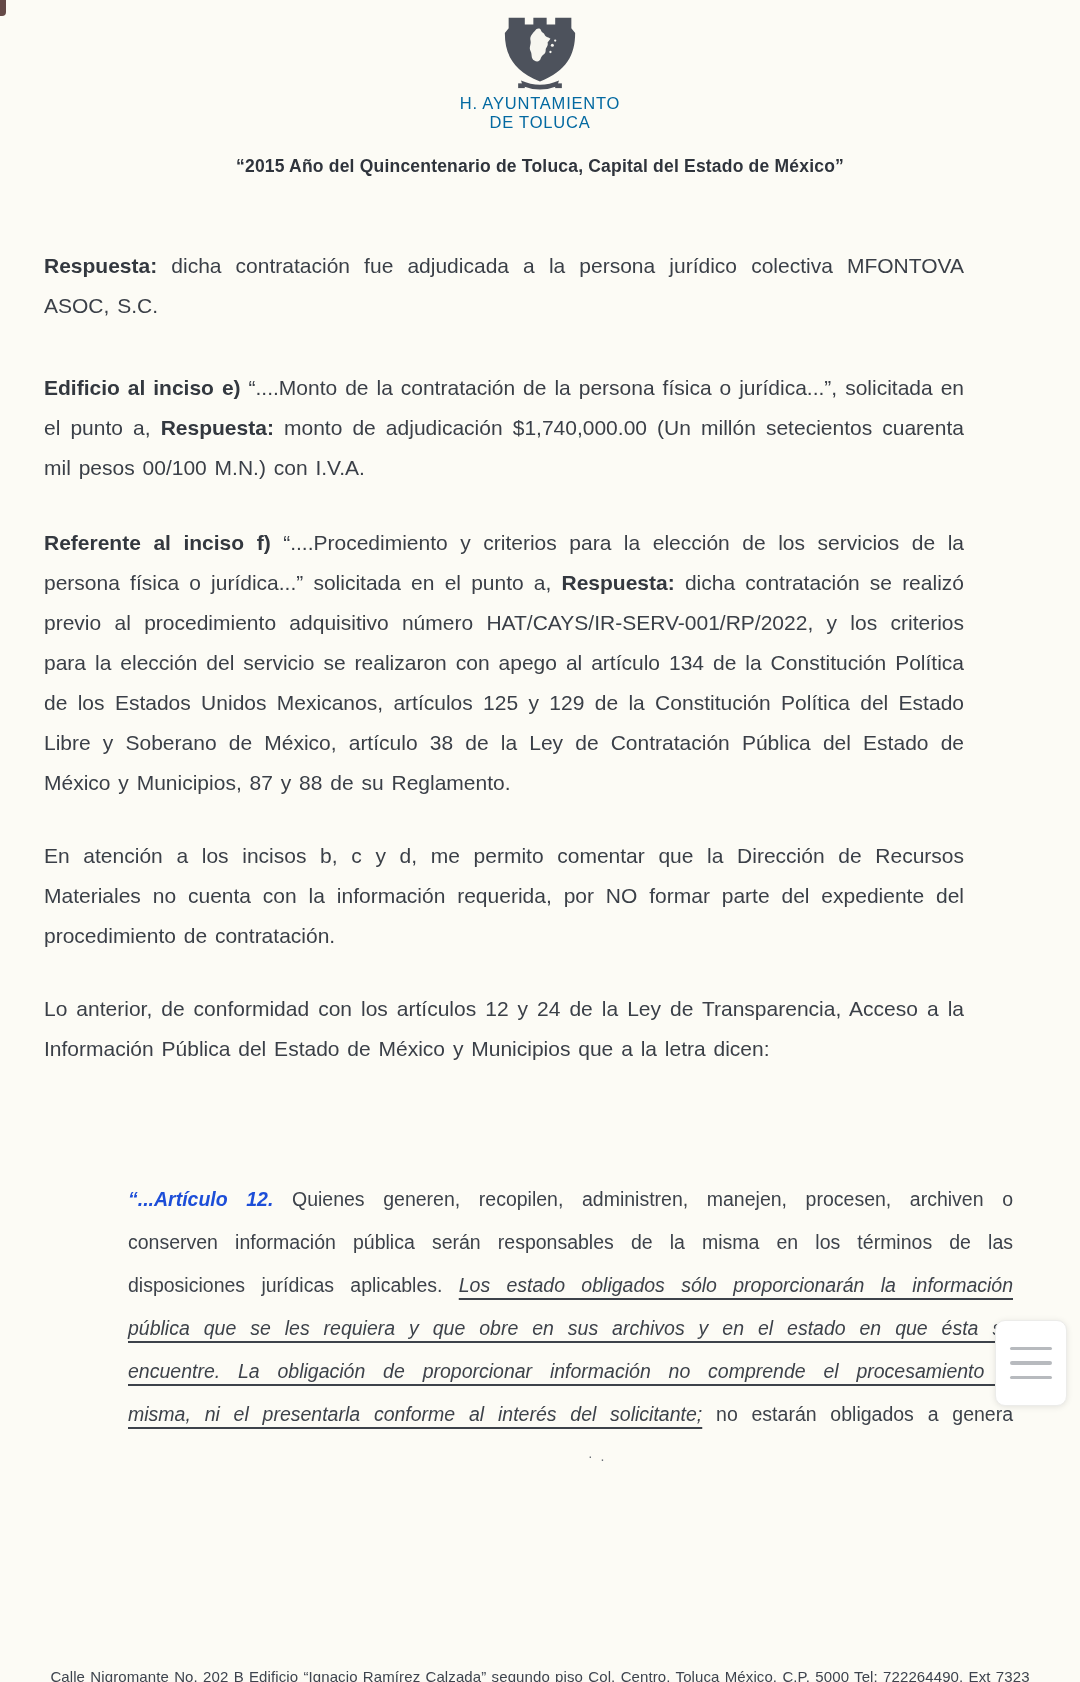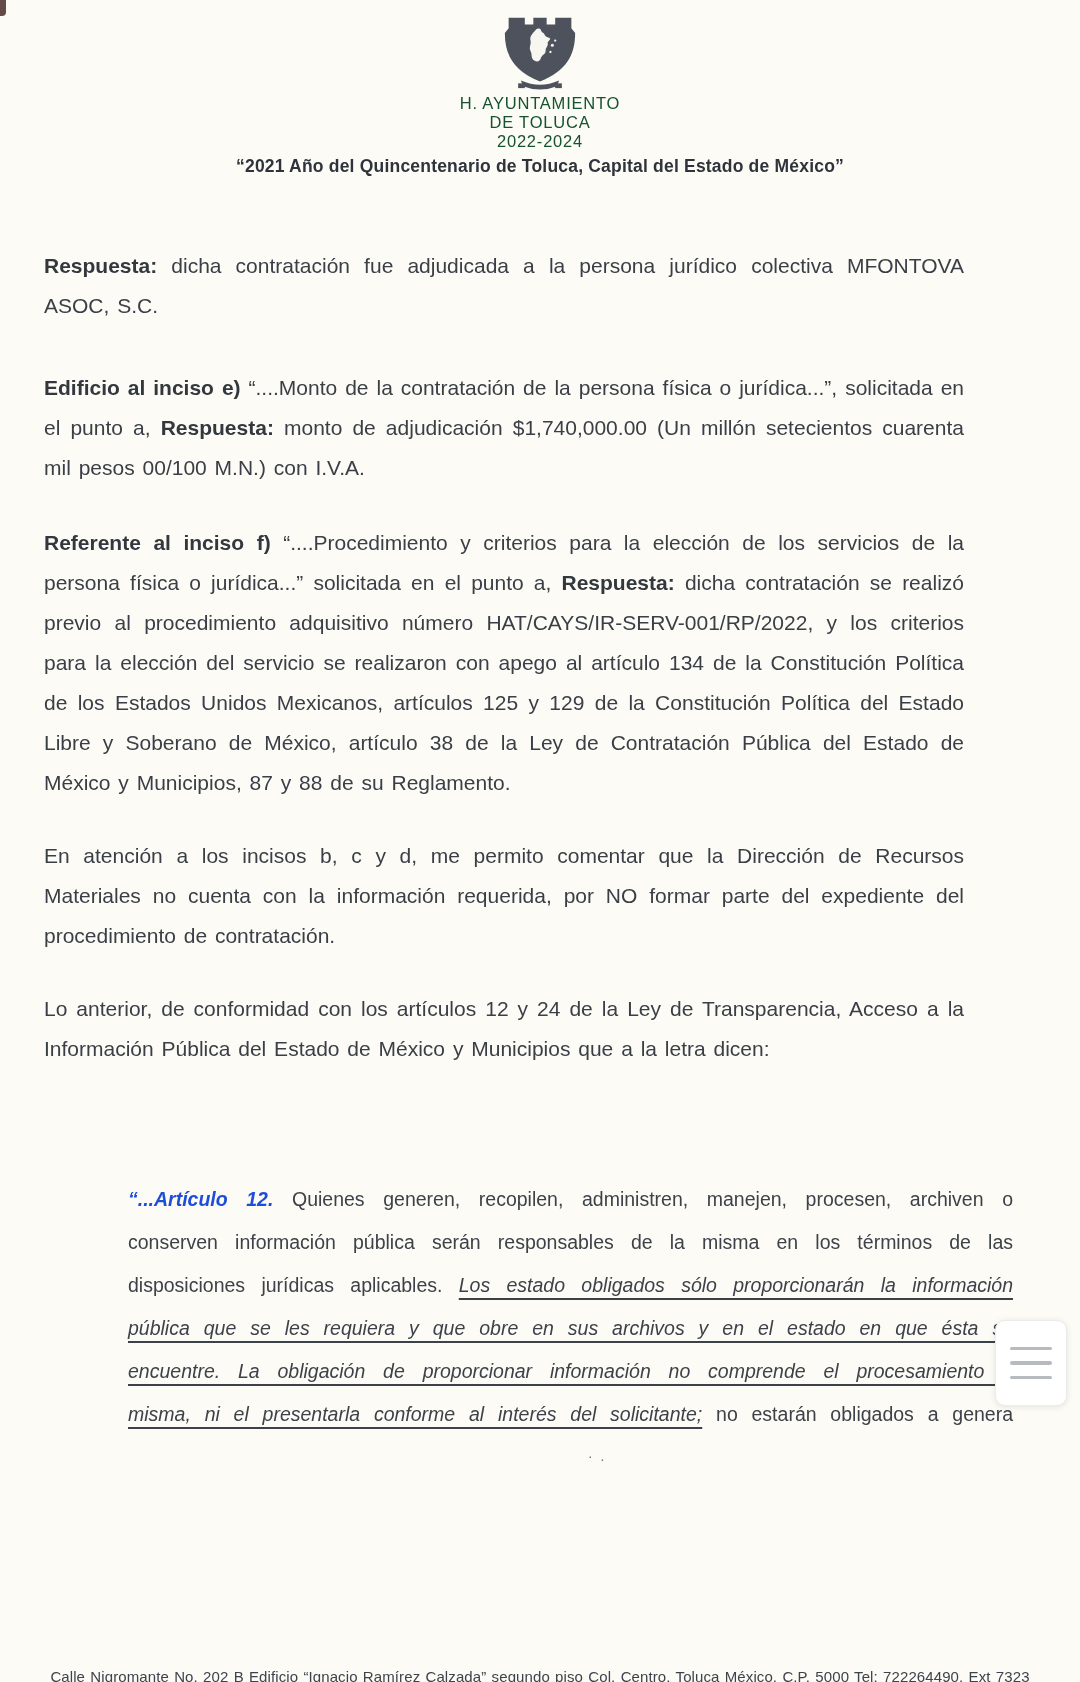--- a/index.html
+++ b/index.html
@@ -16,21 +16,21 @@
     position:absolute;left:0;top:0;width:6px;height:16px;
     background:#4a2a28;opacity:.85;border-bottom-right-radius:4px;
   }
   
   .header{
     position:absolute;top:14px;left:0;width:100%;
     text-align:center;
   }
   .logo{display:block;margin:0 auto 4px auto;}
   .org-line{
-    font-size:16.5px;line-height:19px;color:#14532d;letter-spacing:.8px;
+    font-size:16.5px;line-height:19px;color:#0369a1;letter-spacing:.8px;
   }
   .slogan{
     position:absolute;top:156px;left:0;width:100%;
     text-align:center;font-size:17.5px;font-weight:bold;color:#2f343c;
     letter-spacing:.2px;
   }
   
   .para{
     position:absolute;left:44px;width:920px;
     font-size:21px;line-height:40px;
@@ -102,24 +102,23 @@
       <path d="M30,70 q20,9 40,0 l-2,6 q-18,7 -36,0 z" fill="#4d525c"></path>
       <rect x="27" y="73" width="7" height="5" fill="#4d525c"></rect>
       <rect x="66" y="73" width="7" height="5" fill="#4d525c"></rect>
       <path d="M46,16 c-4,5 -7,7 -6,12 c1,4 -2,7 0,11 c2,3 0,8 4,10 c3,2 6,1 7,-3 c2,-4 5,-3 5,-8 c0,-3 3,-4 2,-8 l3,-4 c-2,-2 -4,-1 -6,-4 c-1,-3 -3,-2 -4,-5 c-1,-2 -3,-2 -5,-1 z" fill="#f7f6f0"></path>
       <circle cx="63" cy="33" r="1.6" fill="#f7f6f0"></circle>
       <circle cx="66" cy="28" r="1.2" fill="#f7f6f0"></circle>
       <circle cx="61" cy="40" r="1.2" fill="#f7f6f0"></circle>
     </svg>
     <div class="org-line">H. AYUNTAMIENTO</div>
     <div class="org-line">DE TOLUCA</div>
-    <div class="org-line">2022-2024</div>
   </div>
 
-  <div class="slogan">“2021 Año del Quincentenario de Toluca, Capital del Estado de México”</div>
+  <div class="slogan">“2015 Año del Quincentenario de Toluca, Capital del Estado de México”</div>
 
   <p class="para p1"><span class="r-b">Respuesta:</span><span> dicha contratación fue adjudicada a la persona jurídico colectiva MFONTOVA ASOC, S.C.</span></p>
   <p class="para p2"><span class="r-b">Edificio al inciso e)</span><span class="r-i"> “....Monto de la contratación de la persona física o jurídica...”,</span><span> solicitada en el punto a, </span><span class="r-b">Respuesta:</span><span> monto de adjudicación $1,740,000.00 (Un millón setecientos cuarenta mil pesos 00/100 M.N.) con I.V.A.</span></p>
   <p class="para p3"><span class="r-b">Referente al inciso f)</span><span class="r-i"> “....Procedimiento y criterios para la elección de los servicios de la persona física o jurídica...”</span><span> solicitada en el punto a, </span><span class="r-b">Respuesta:</span><span> dicha contratación se realizó previo al procedimiento adquisitivo número HAT/CAYS/IR-SERV-001/RP/2022, y los criterios para la elección del servicio se realizaron con apego al artículo 134 de la Constitución Política de los Estados Unidos Mexicanos, artículos 125 y 129 de la Constitución Política del Estado Libre y Soberano de México, artículo 38 de la Ley de Contratación Pública del Estado de México y Municipios, 87 y 88 de su Reglamento.</span></p>
   <p class="para p4"><span>En atención a los incisos b, c y d, me permito comentar que la Dirección de Recursos Materiales no cuenta con la información requerida, por NO formar parte del expediente del procedimiento de contratación.</span></p>
   <p class="para p5"><span>Lo anterior, de conformidad con los artículos 12 y 24 de la Ley de Transparencia, Acceso a la Información Pública del Estado de México y Municipios que a la letra dicen:</span></p>
 
   <div class="quote">
       <div class="q-line"><span class="r-bi">“...Artículo 12.</span><span class="r-i"> Quienes generen, recopilen, administren, manejen, procesen, archiven o</span></div>
       <div class="q-line"><span class="r-i">conserven información pública serán responsables de la misma en los términos de las</span></div>

